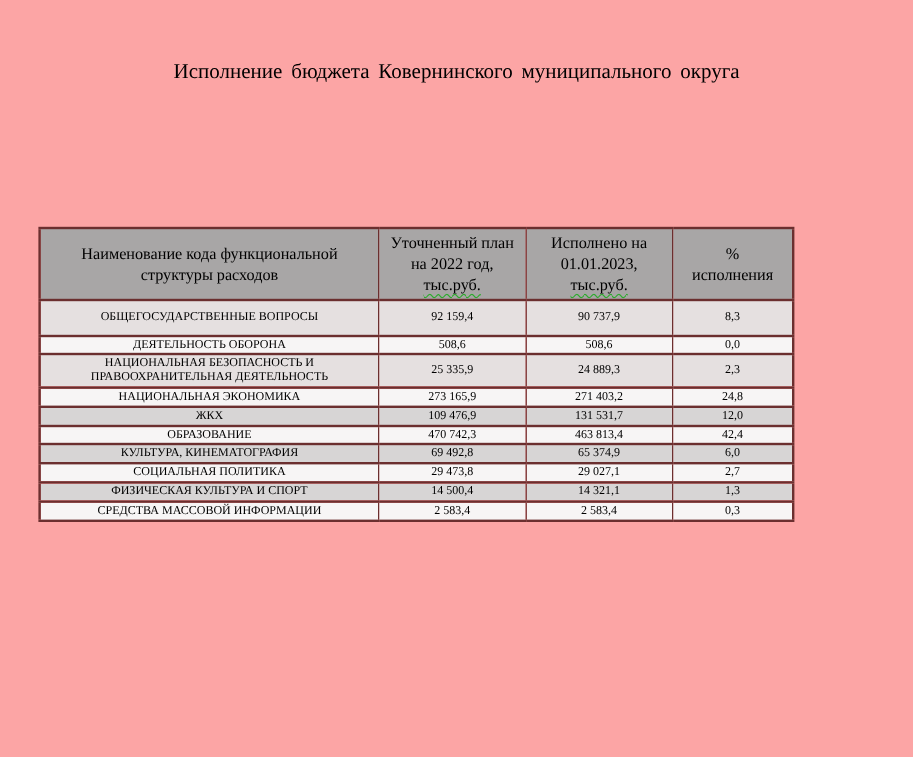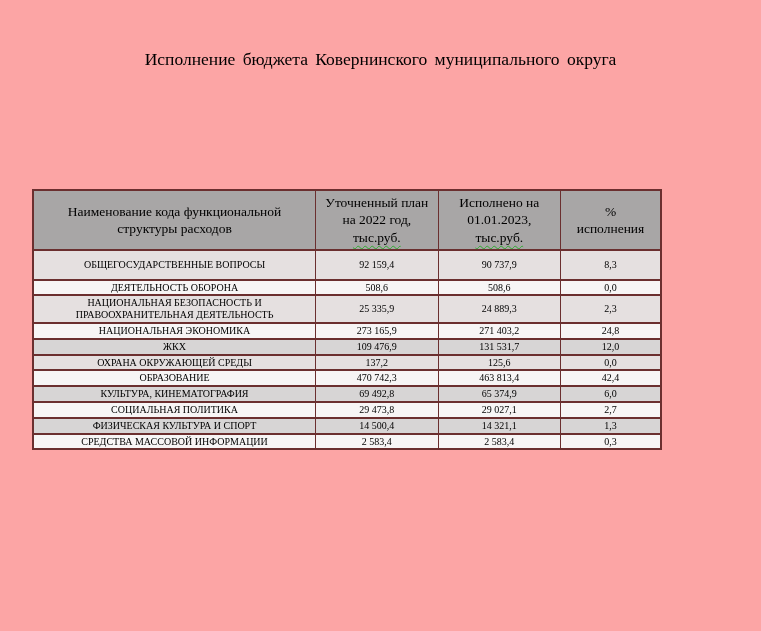--- a/index.html
+++ b/index.html
@@ -134,26 +134,20 @@
     <td>273 165,9</td>
     <td>271 403,2</td>
     <td>24,8</td>
   </tr>
         <tr data-band="gray">
     <td>ЖКХ</td>
     <td>109 476,9</td>
     <td>131 531,7</td>
     <td>12,0</td>
   </tr>
-        <tr data-band="pink">
-    <td>ОХРАНА ОКРУЖАЮЩЕЙ СРЕДЫ</td>
-    <td>137,2</td>
-    <td>125,6</td>
-    <td>0,0</td>
-  </tr>
         <tr data-band="light">
     <td>ОБРАЗОВАНИЕ</td>
     <td>470 742,3</td>
     <td>463 813,4</td>
     <td>42,4</td>
   </tr>
         <tr data-band="gray">
     <td>КУЛЬТУРА, КИНЕМАТОГРАФИЯ</td>
     <td>69 492,8</td>
     <td>65 374,9</td>

